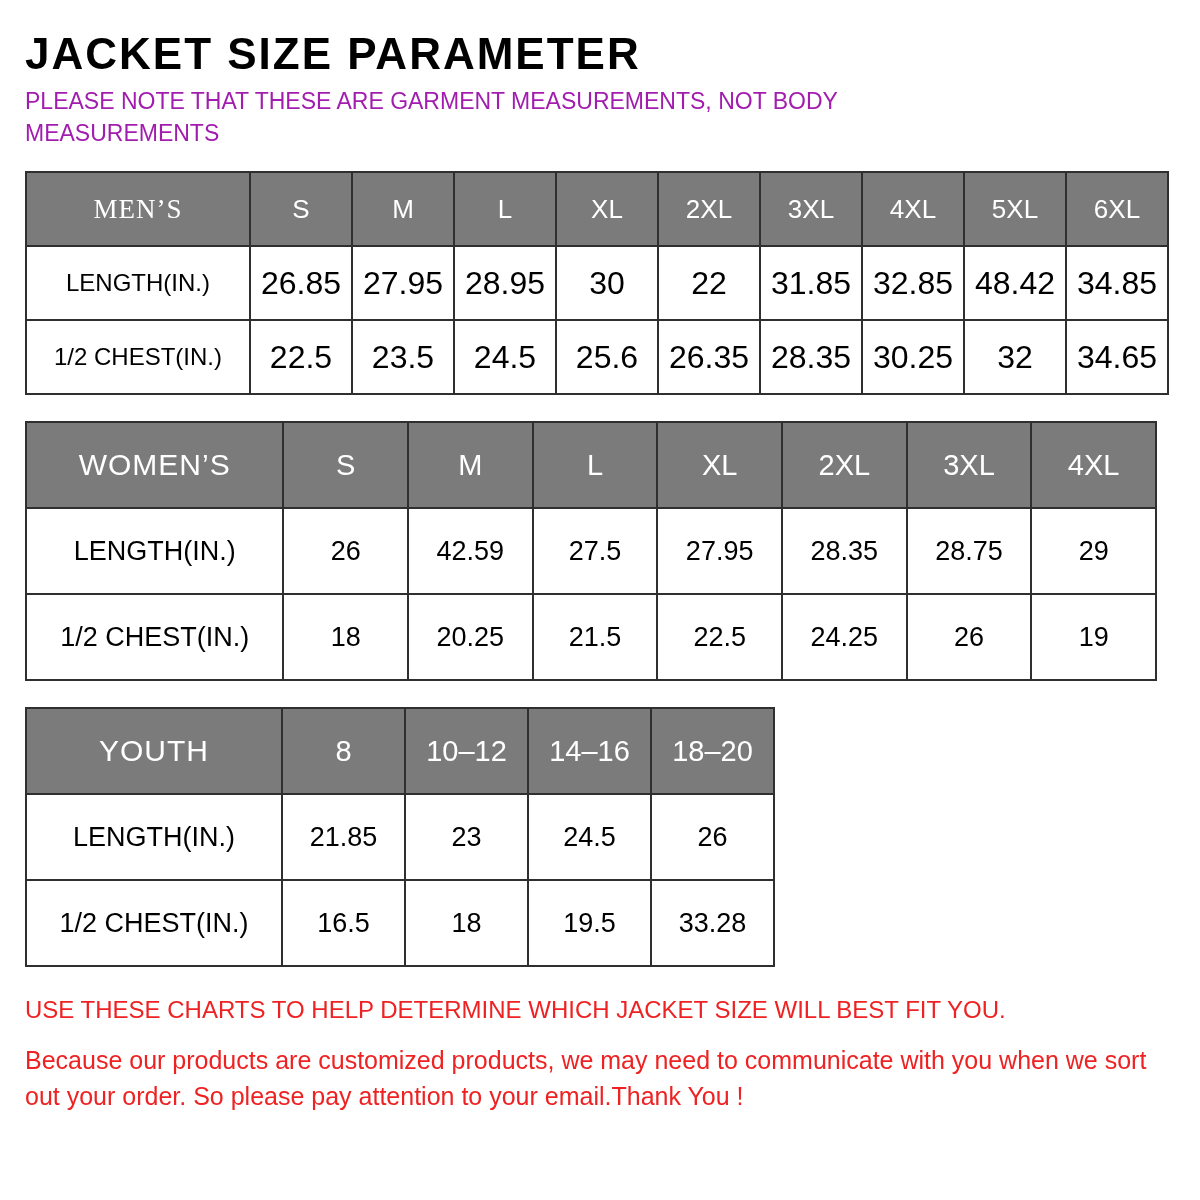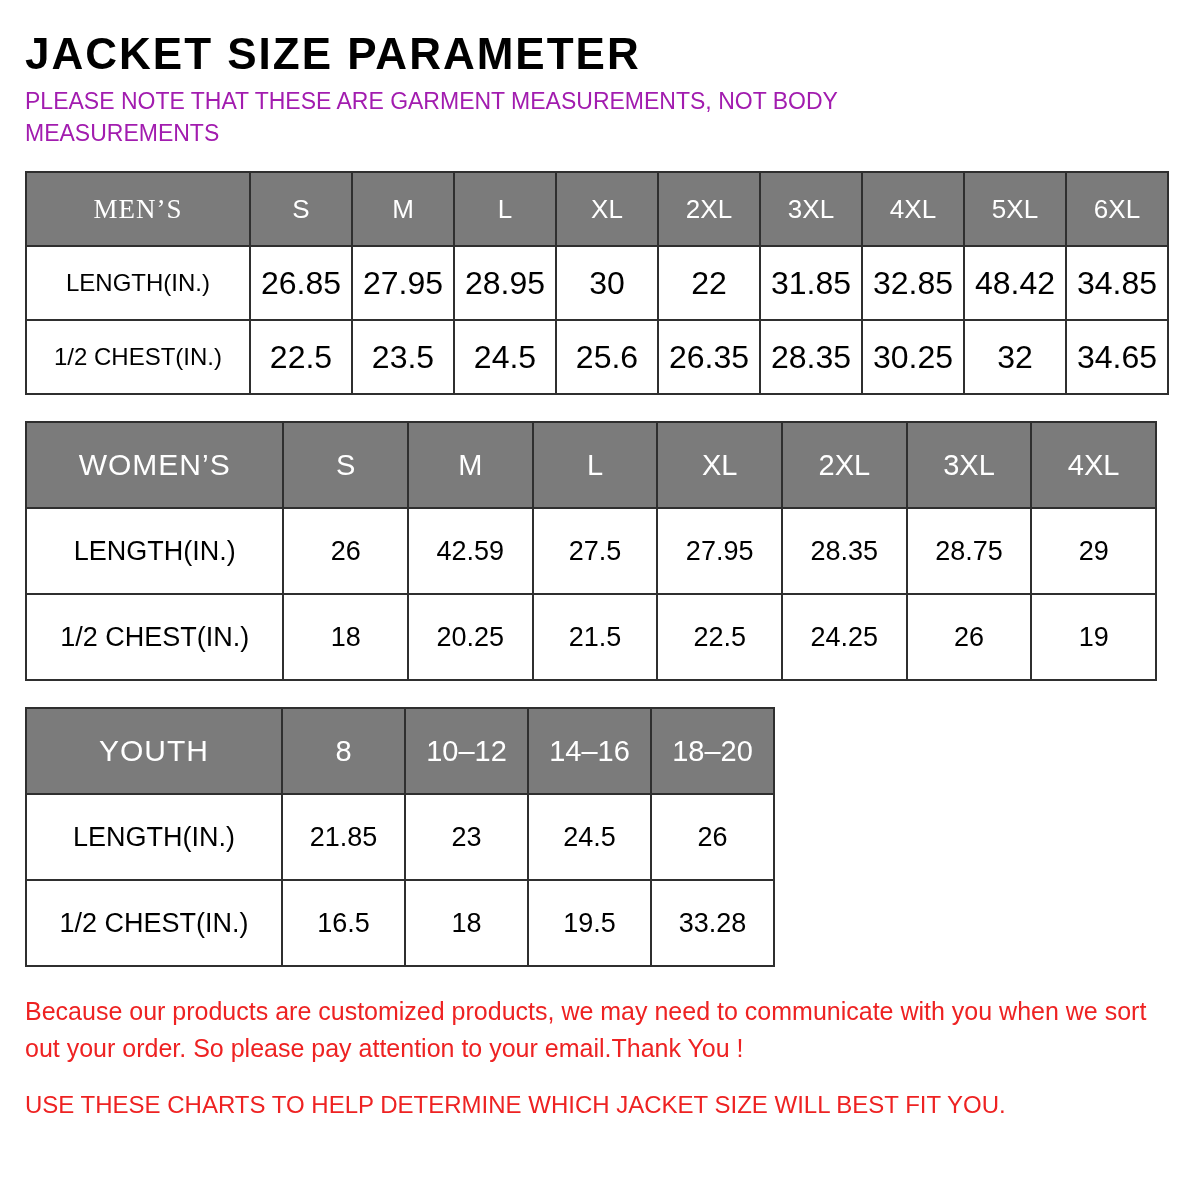--- a/index.html
+++ b/index.html
@@ -221,16 +221,16 @@
       <tr>
         <td>1/2 CHEST(IN.)</td>
         <td>16.5</td>
         <td>18</td>
         <td>19.5</td>
         <td>33.28</td>
       </tr>
     </tbody>
   </table>
 
+  <p class="footer-red second">USE THESE CHARTS TO HELP DETERMINE WHICH JACKET SIZE WILL BEST FIT YOU.</p>
   <p class="footer-red">Because our products are customized products, we may need to communicate with you when we sort out your order. So please pay attention to your email.Thank You !</p>
-  <p class="footer-red second">USE THESE CHARTS TO HELP DETERMINE WHICH JACKET SIZE WILL BEST FIT YOU.</p>
 
 </div>
 
 </body></html>

